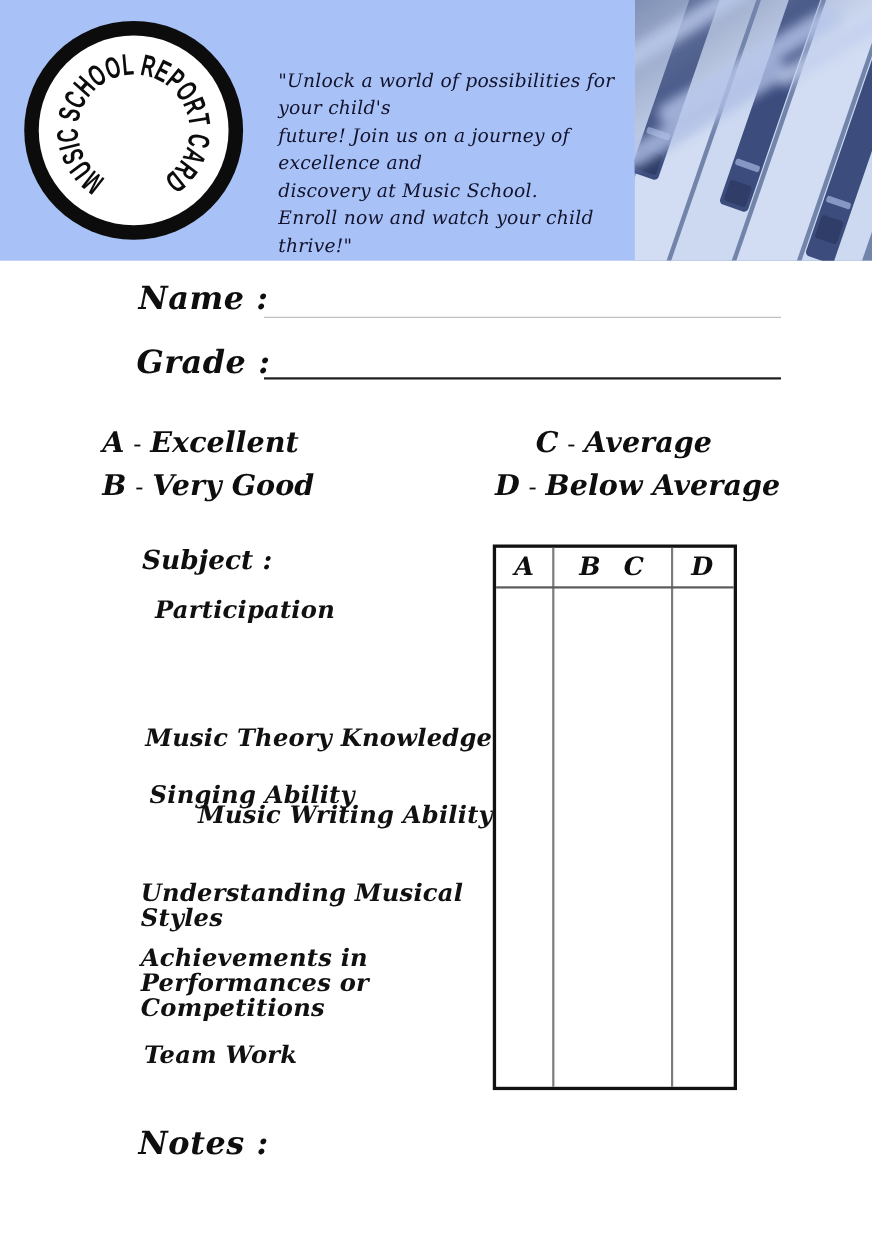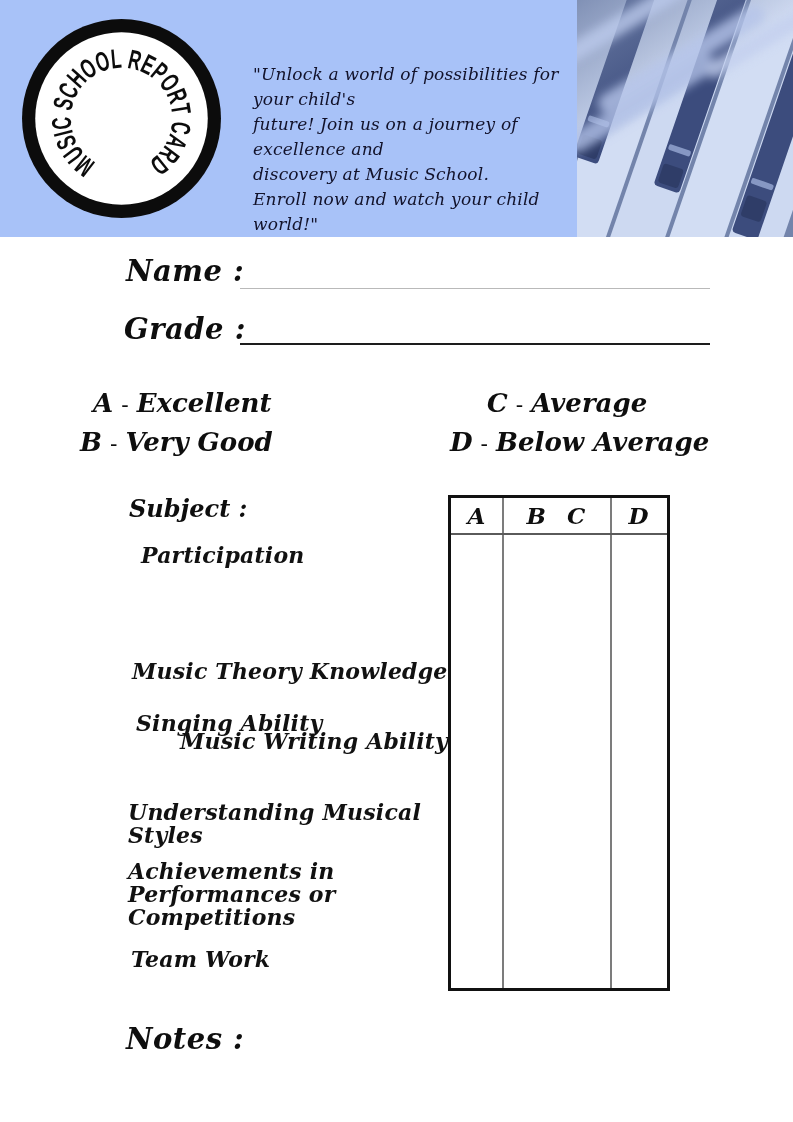--- a/index.html
+++ b/index.html
@@ -119,21 +119,21 @@
         <text font-family="Liberation Sans, sans-serif" font-weight="bold" font-size="27" fill="#0c0c0c">
           <textPath href="#logoArc" startOffset="26" textLength="260" lengthAdjust="spacingAndGlyphs">MUSIC SCHOOL REPORT CARD</textPath>
         </text>
       </svg>
     </div>
 
     <div class="quote">
       <div>"Unlock a world of possibilities for your child's</div>
       <div>future! Join us on a journey of excellence and</div>
       <div>discovery at Music School.</div>
-      <div>Enroll now and watch your child world!"</div>
+      <div>Enroll now and watch your child thrive!"</div>
     </div>
 
     <div class="piano-wrap">
       <svg width="216" height="237" viewBox="0 0 216 237">
         <defs>
           <filter id="pblur" x="-30%" y="-30%" width="160%" height="160%">
             <feGaussianBlur stdDeviation="5"></feGaussianBlur>
           </filter>
           <linearGradient id="haze" x1="0" y1="0" x2="0.6" y2="1">
             <stop offset="0" stop-color="#7384ab" stop-opacity="0.85"></stop>
@@ -181,21 +181,21 @@
 
   <div class="big-label" style="left:90px; top:254px;">Name :</div>
   <div class="fill-line name-line"></div>
 
   <div class="big-label" style="left:88px; top:312px;">Grade :</div>
   <div class="fill-line grade-line"></div>
 
   <div class="key-item" style="left:93px; top:388px;">
     <span>A</span><span class="sep">-</span><span>Excellent</span>
   </div>
-  <div class="key-item" style="left:80px; top:427px;">
+  <div class="key-item" style="left:93px; top:427px;">
     <span>B</span><span class="sep">-</span><span>Very Good</span>
   </div>
   <div class="key-item" style="left:450px; top:388px;margin-left:37px;">
     <span>C</span><span class="sep">-</span><span>Average</span>
   </div>
   <div class="key-item" style="left:450px; top:427px;">
     <span>D</span><span class="sep">-</span><span>Below Average</span>
   </div>
 
   <div class="subject-header">Subject :</div>

